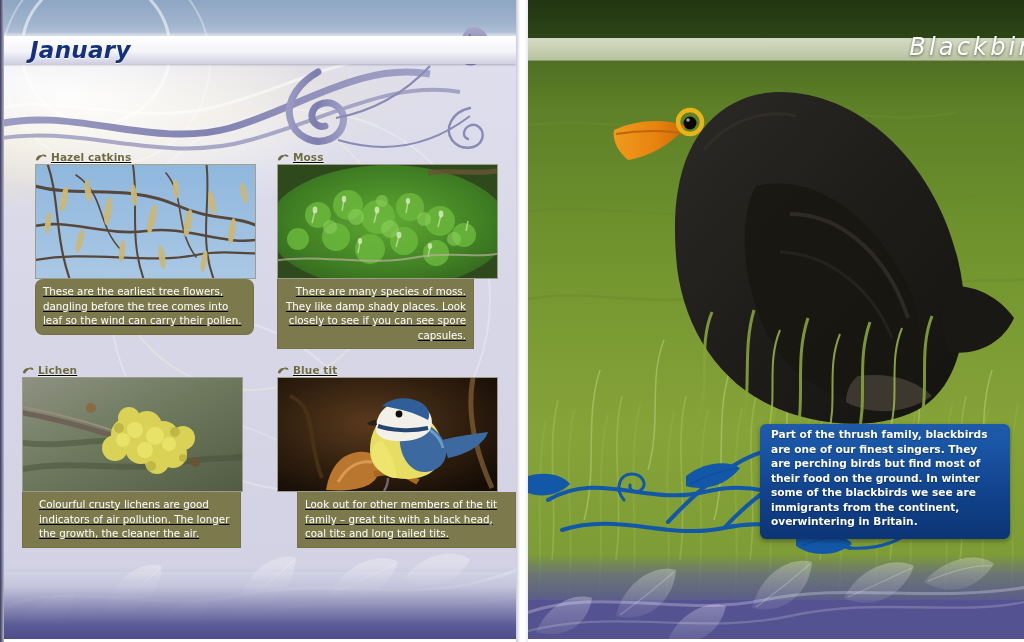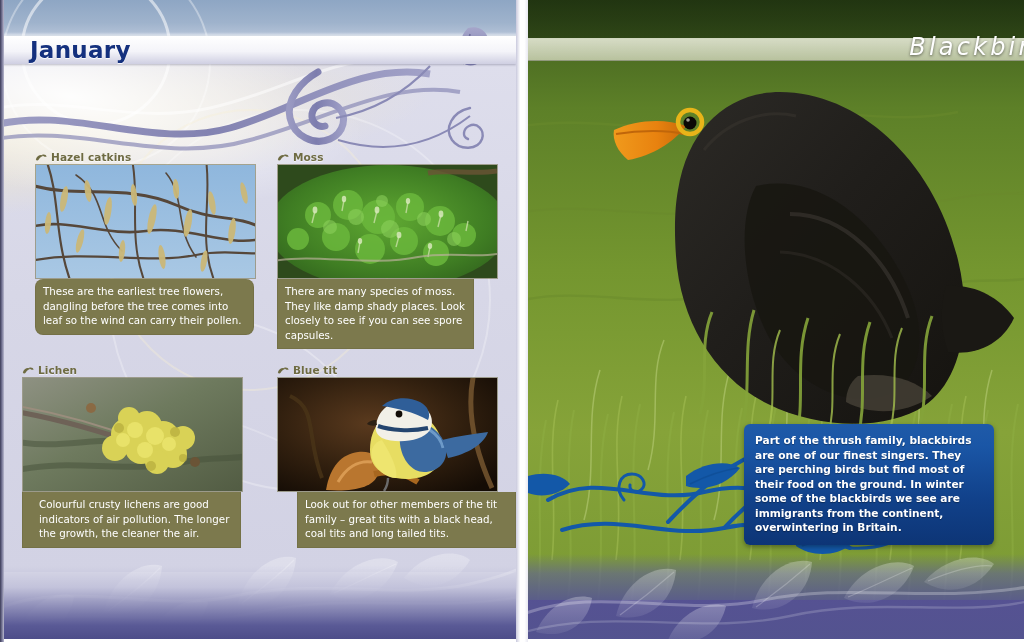--- a/index.html
+++ b/index.html
@@ -13,40 +13,40 @@
     background:linear-gradient(90deg,#3a3a55 0%,#6a6a8a 40%,#b9b9cf 100%);z-index:30;}
   .lp-topband{position:absolute;left:0;top:0;width:516px;height:38px;
     background:linear-gradient(180deg,#8ea6c4 0%,#9fb3cc 60%,#b9c6da 100%);}
   .lp-topband:after{content:"";position:absolute;left:0;bottom:0;width:100%;height:6px;
     background:linear-gradient(180deg,rgba(255,255,255,0) 0%,rgba(255,255,255,.85) 100%);}
   .lp-titleband{position:absolute;left:0;top:36px;width:516px;height:28px;
     background:linear-gradient(180deg,#ffffff 0%,#f4f4f9 55%,#cfcfe2 100%);
     box-shadow:0 1px 2px rgba(80,80,110,.35);}
   .lp-month{position:absolute;left:30px;top:36px;height:36px;line-height:28px;
     font-family:"DejaVu Sans","Liberation Sans",sans-serif;
-    font-size:23px;font-weight:bold;color:#14307e;
+    font-size:23px;font-weight:bold;font-style:italic;color:#14307e;
     letter-spacing:.3px;text-shadow:0 1px 0 rgba(255,255,255,.8);}
   .lp-body{position:absolute;left:0;top:64px;width:516px;height:508px;
     background:linear-gradient(180deg,#dedeec 0%,#d7d7e7 45%,#d2d2e4 100%);}
   
   .lp-sweep{position:absolute;left:-40px;top:40px;width:470px;height:150px;
     background:radial-gradient(ellipse at 20% 50%,rgba(240,232,205,.85) 0%,rgba(240,232,205,.35) 45%,rgba(240,232,205,0) 72%);
     transform:rotate(-7deg);}
   .lp-sweep2{position:absolute;left:-60px;top:10px;width:430px;height:200px;
     background:radial-gradient(ellipse at 30% 50%,rgba(255,255,255,.95) 0%,rgba(255,255,255,.45) 40%,rgba(255,255,255,0) 70%);
     transform:rotate(9deg);}
   .lp-footer{position:absolute;left:0;bottom:0;width:516px;height:76px;
     background:linear-gradient(180deg,rgba(214,214,232,0) 0%,rgba(176,176,208,.55) 28%,#5a5a96 78%,#4a4a86 100%);}
   .lp-footer-line{position:absolute;left:0;bottom:0;width:516px;height:3px;background:#ffffff;}
 
   
   .lp-swirls{position:absolute;left:0;top:0;width:516px;height:642px;pointer-events:none;}
 
   
-  .panel{position:absolute;}
+  .panel{position:absolute;text-decoration:underline;}
   .panel-head{font-family:"DejaVu Sans","Liberation Sans",sans-serif;
     font-size:10.5px;font-weight:bold;color:#6e6b42;letter-spacing:.1px;
     display:flex;align-items:center;gap:4px;height:14px;
     text-shadow:0 1px 0 rgba(255,255,255,.6);}
   .leaf-mark{width:12px;height:9px;display:inline-block;}
   .thumb{border:1px solid rgba(110,107,66,.55);display:block;overflow:hidden;position:relative;}
   .cap{background:#7c794d;color:#ffffff;
     font-family:"DejaVu Sans","Liberation Sans",sans-serif;
     font-size:10.3px;line-height:14.6px;padding:5px 7px 6px 7px;
     box-sizing:border-box;border:1px solid rgba(110,107,66,.55);border-top:none;}
@@ -64,23 +64,23 @@
   .rp-title{position:absolute;right:14px;top:32px;height:30px;line-height:30px;
     font-family:"DejaVu Sans","Liberation Sans",sans-serif;
     font-size:24px;font-style:italic;font-weight:normal;color:#ffffff;
     letter-spacing:3.2px;text-shadow:0 1px 3px rgba(0,0,0,.55);z-index:6;}
   .rp-footer{position:absolute;left:0;bottom:0;width:496px;height:88px;
     background:linear-gradient(180deg,rgba(90,90,150,0) 0%,rgba(96,96,152,.62) 22%,rgba(86,86,146,.93) 55%,#53538f 100%);}
   .rp-footer-line{position:absolute;left:0;bottom:0;width:496px;height:3px;background:#ffffff;}
   .rp-edge{position:absolute;right:0;top:0;width:3px;height:642px;
     background:linear-gradient(270deg,#3a3a55 0%,#7a7a9a 60%,rgba(150,150,180,0) 100%);z-index:30;}
 
-  .info-box{position:absolute;left:216px;top:424px;width:250px;
+  .info-box{position:absolute;left:232px;top:424px;width:250px;
     background:linear-gradient(180deg,#1f5aa8 0%,#1a56a6 18%,#11418a 62%,#0d3576 100%);
-    border-radius:6px;padding:9px 10px 10px 11px;box-sizing:border-box;
+    border-radius:6px;padding:3px 10px 10px 11px;box-sizing:border-box;
     box-shadow:0 2px 5px rgba(0,0,0,.35);z-index:8;}
   .info-text{font-family:"DejaVu Sans","Liberation Sans",sans-serif;
     font-size:10.6px;line-height:14.5px;font-weight:bold;color:#ffffff;
     text-shadow:0 1px 1px rgba(0,0,0,.35);}
   .rp-vines{position:absolute;left:0;top:0;width:496px;height:642px;pointer-events:none;z-index:7;}
 </style>
 </head>
 <body>
 
 <div class="spread">
@@ -194,21 +194,21 @@
             <ellipse cx="126" cy="92" rx="3.2" ry="12" transform="rotate(-8 126 92)"></ellipse>
             <ellipse cx="168" cy="96" rx="3" ry="11" transform="rotate(10 168 96)"></ellipse>
             <ellipse cx="208" cy="28" rx="3" ry="11" transform="rotate(-12 208 28)"></ellipse>
             <ellipse cx="12" cy="58" rx="3" ry="11" transform="rotate(6 12 58)"></ellipse>
           </g>
         </svg>
       </div>
       <div class="cap" style="width:219px;border-radius:8px;">These are the earliest tree flowers, dangling before the tree comes into leaf so the wind can carry their pollen.</div>
     </div>
 
-    <div class="panel" style="left:277px;top:150px;width:219px;">
+    <div class="panel" style="left:277px;top:150px;width:219px;text-align:right;">
       <div class="panel-head">
         <svg class="leaf-mark" viewBox="0 0 14 10">
           <path d="M1,7 C3,2 7,1 10,3 C7,4 5,6 4,8 C3,9 1.5,8.6 1,7 Z" fill="#6e6b42"></path>
           <path d="M8,2 C11,1 13,2 13.5,4 C11,4.2 9.5,3.6 8,2 Z" fill="#6e6b42"></path>
         </svg>
         <span>Moss</span>
       </div>
       <div class="thumb" style="width:219px;height:113px;">
         <svg width="219" height="113" viewBox="0 0 219 113" preserveAspectRatio="none">
           <defs>

